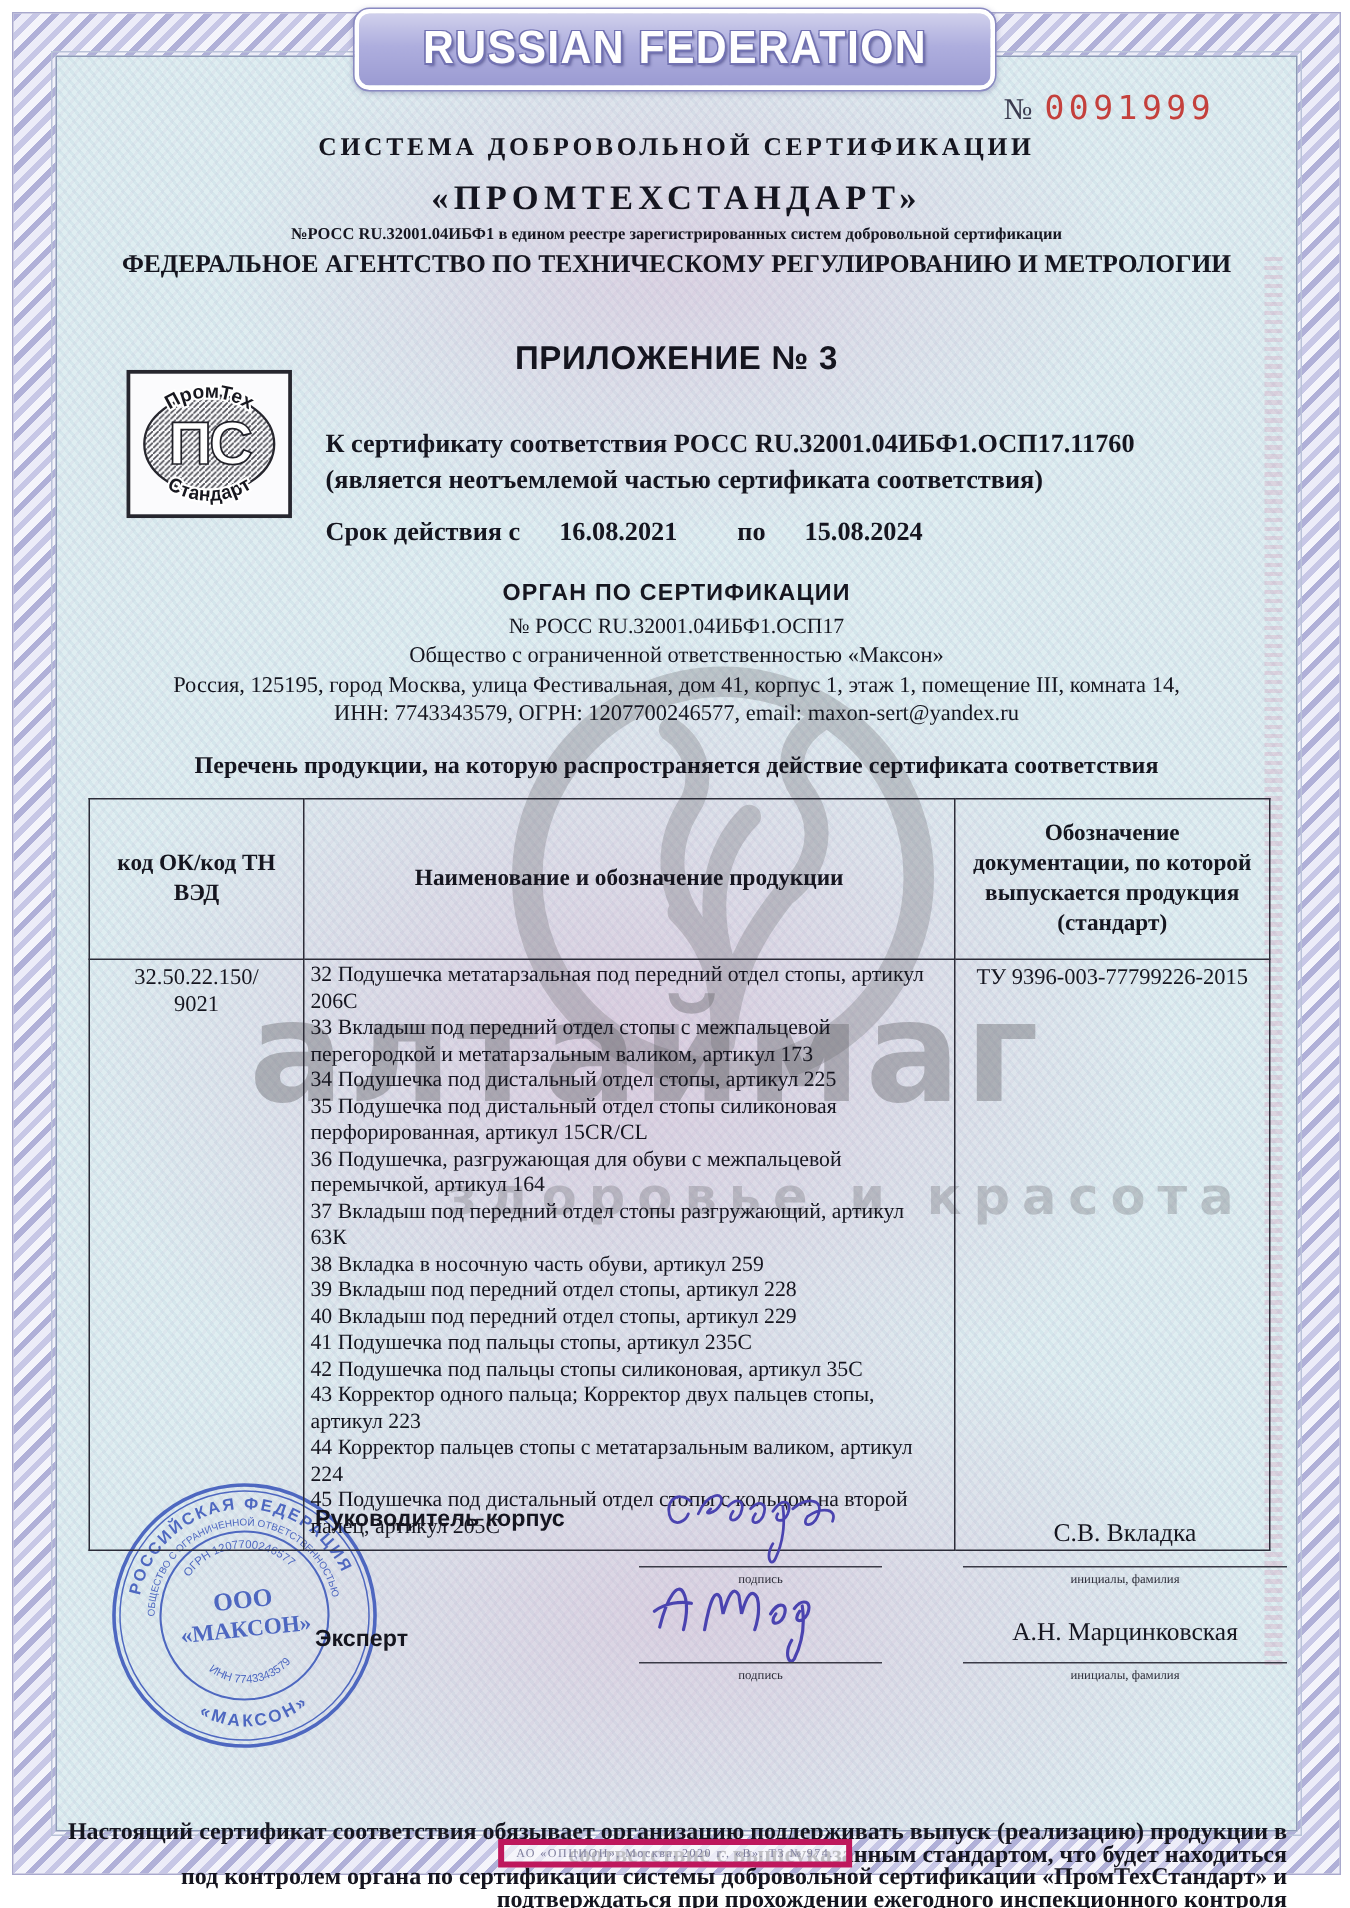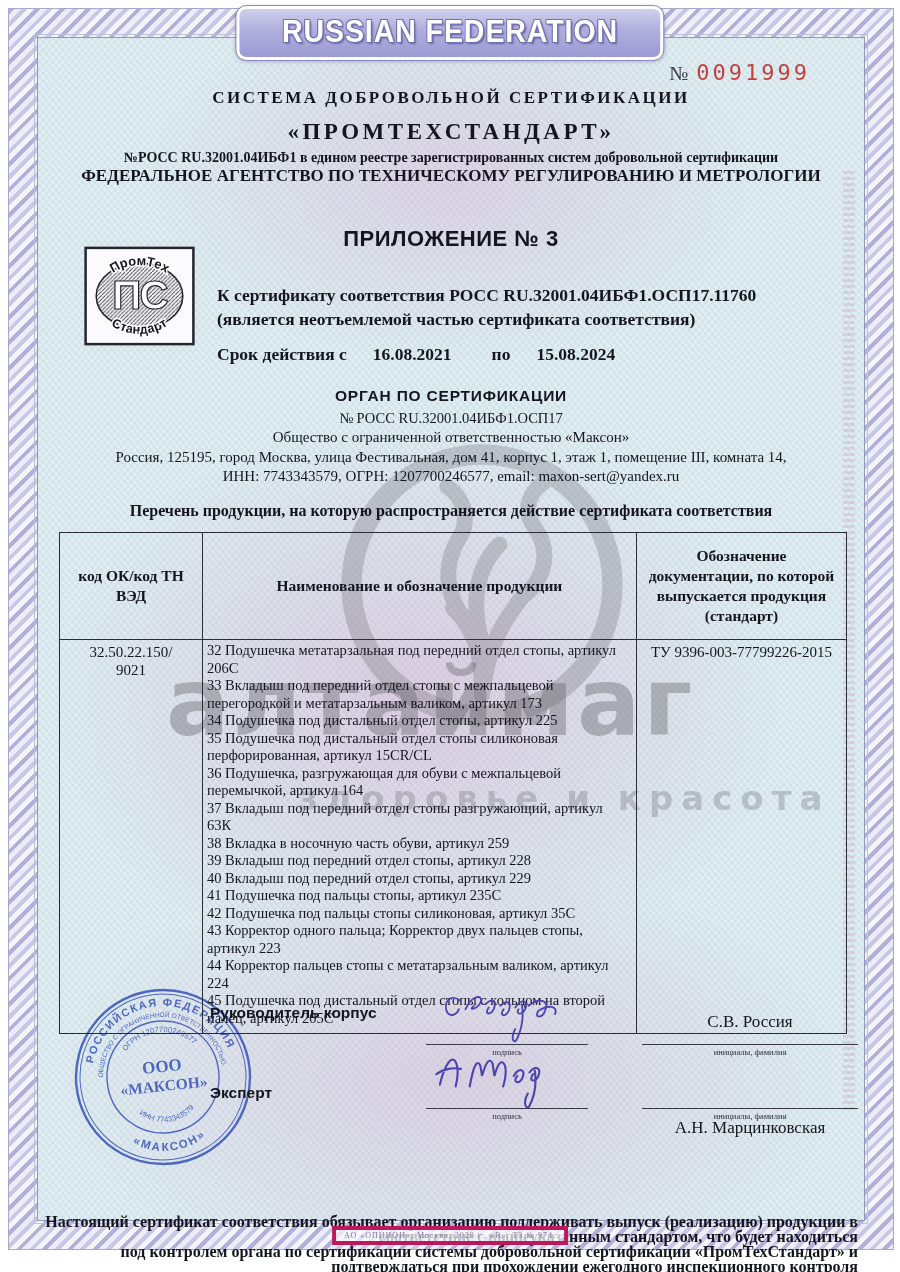--- a/index.html
+++ b/index.html
@@ -31,21 +31,21 @@
     text-shadow:-1px -1px 0 #7272b2,1px -1px 0 #7272b2,-1px 1px 0 #7272b2,1px 1px 0 #7272b2,2px 2px 2px rgba(50,50,110,.55);}
   
   .abs{position:absolute;}
   .ctr{left:0;right:0;text-align:center;}
   
   .serial{top:22px;right:54px;z-index:7;white-space:nowrap;}
   .serial .pfx{font-size:20px;color:#3a3a4e;margin-right:8px;}
   .serial .num{font-family:"DejaVu Sans Mono",monospace;font-size:22px;letter-spacing:3px;color:#c4403c;}
   .title1{top:50px;font-weight:bold;font-size:17px;letter-spacing:2.5px;z-index:7;}
   .title2{top:81px;font-weight:bold;font-size:23px;letter-spacing:3.5px;z-index:7;}
-  .registry{top:112px;font-weight:bold;font-size:14px;z-index:7;}
+  .registry{top:112px;font-weight:bold;font-size:11px;z-index:7;}
   .agency{top:128px;font-weight:bold;font-size:17px;z-index:7;}
   .appendix-title{top:188px;font-family:"Liberation Sans",sans-serif;font-weight:bold;font-size:22px;letter-spacing:.5px;z-index:7;}
   .logo{left:44px;top:207px;z-index:7;}
   .refline1{left:179px;top:247px;font-size:17.5px;font-weight:600;z-index:7;}
   .refline2{left:179px;top:271px;font-size:17.5px;font-weight:600;z-index:7;}
   .validity{left:179px;top:306px;font-size:17.5px;font-weight:600;z-index:7;display:flex;gap:0;white-space:nowrap;}
   .validity .g1{width:26px;} .validity .g2{width:40px;} .validity .g3{width:26px;}
   .validity b{font-weight:bold;}
   
   .org{top:348px;z-index:7;line-height:19.5px;}
@@ -74,21 +74,21 @@
   .lab-head{left:172px;top:966px;} .lab-exp{left:172px;top:1046px;}
   .sig-svg{z-index:7;}
   .sig1{left:384px;top:948px;} .sig2{left:384px;top:1008px;}
   .sigline{border-bottom:1.4px solid #3a3a46;z-index:7;}
   .sl1{left:388px;top:1006px;width:162px;} .sl2{left:388px;top:1070px;width:162px;}
   .nl1{left:604px;top:1006px;width:216px;} .nl2{left:604px;top:1070px;width:216px;}
   .caption{font-size:8.5px;color:#2e2e3a;text-align:center;z-index:7;}
   .cap-s1{left:388px;top:1009px;width:162px;} .cap-s2{left:388px;top:1073px;width:162px;}
   .cap-n1{left:604px;top:1009px;width:216px;} .cap-n2{left:604px;top:1073px;width:216px;}
   .sig-name{font-size:17px;text-align:center;z-index:7;}
-  .nm1{left:604px;top:974px;width:216px;} .nm2{left:604px;top:1040px;width:216px;margin-top:40px;}
+  .nm1{left:604px;top:974px;width:216px;} .nm2{left:604px;top:1040px;width:216px;}
   
   .foot{top:1176px;left:6px;right:6px;text-align:right;font-weight:bold;font-size:16px;line-height:15px;z-index:7;}
   .print-info{position:absolute;left:50%;top:1226px;transform:translateX(-50%);z-index:13;
     font-size:8px;letter-spacing:1px;color:#7d7d9d;background:rgba(248,248,252,.75);
     border:4px solid #be185d;padding:1px 8px;white-space:nowrap;}
 </style>
 </head>
 <body>
 
 <div class="page">
@@ -236,21 +236,21 @@
       <div class="abs sigline sl1"></div>
       <div class="abs sigline nl1"></div>
       <div class="abs sigline sl2"></div>
       <div class="abs sigline nl2"></div>
 
       <div class="abs caption cap-s1">подпись</div>
       <div class="abs caption cap-n1">инициалы, фамилия</div>
       <div class="abs caption cap-s2">подпись</div>
       <div class="abs caption cap-n2">инициалы, фамилия</div>
 
-      <div class="abs sig-name nm1">С.В. Россия</div>
+      <div class="abs sig-name nm1">С.В. Вкладка</div>
       <div class="abs sig-name nm2">А.Н. Марцинковская</div>
 
       <div class="abs foot">
         <div>Настоящий сертификат соответствия обязывает организацию поддерживать выпуск (реализацию) продукции в соответствие с вышеуказанным стандартом, что будет находиться</div>
         <div>под контролем органа по сертификации системы добровольной сертификации «ПромТехСтандарт» и подтверждаться при прохождении ежегодного инспекционного контроля</div>
       </div>
     </div>
   </div>
 
   <div class="banner">

